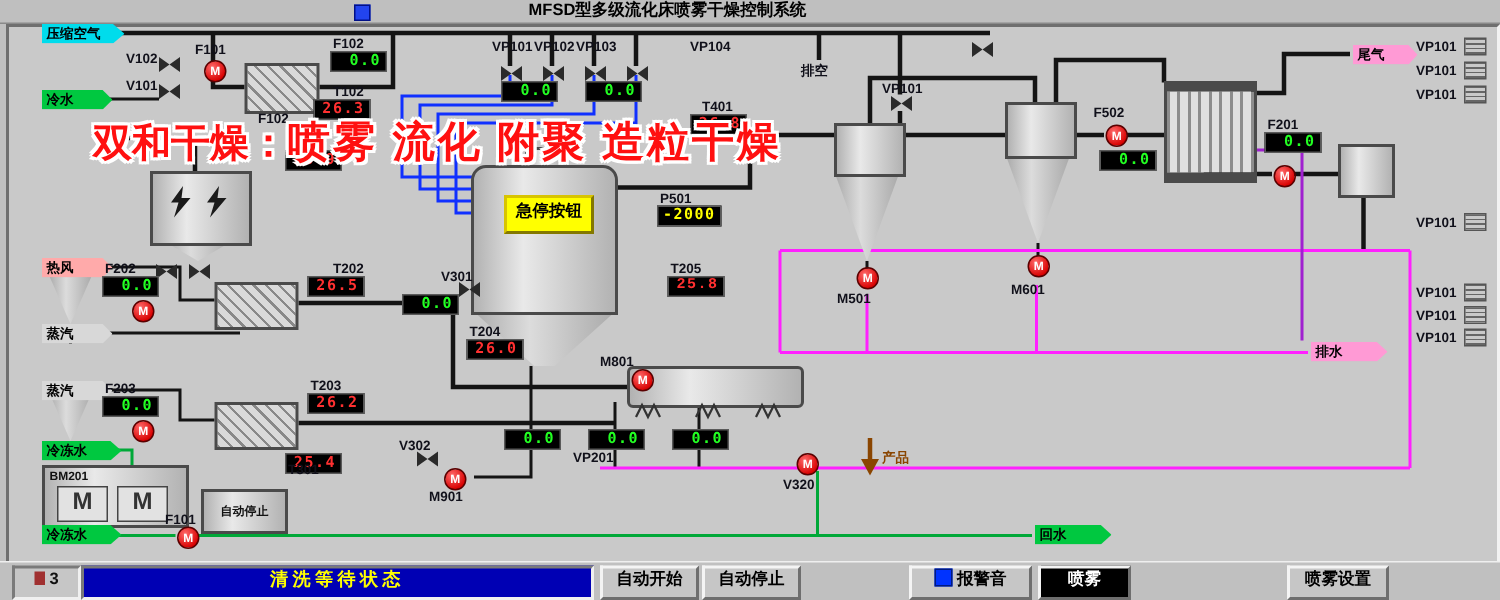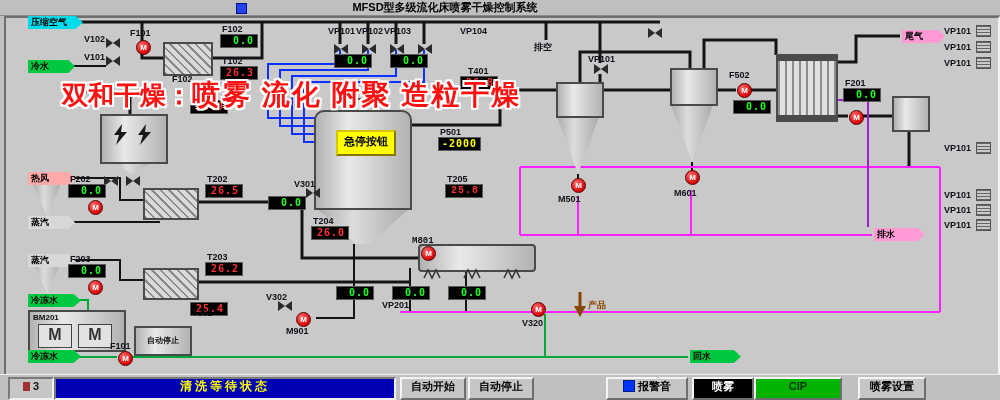--- a/index.html
+++ b/index.html
@@ -188,30 +188,30 @@
   <span class="bm-m" style="left:48px">M</span>
 </div>
 <div class="vessel" style="left:134px;top:326px;width:54px;height:26px">
   <span class="tank-lbl">自动停止</span>
 </div>
 
 <div id="overlay">
     <div class="lbl" style="left: 222px; top: 24px;">F102</div>
     <div class="disp" style="left: 220px; top: 34px; color: rgb(34, 255, 34);">0.0</div>
     <div class="lbl" style="left: 222px; top: 56px;">T102</div>
-    <div class="disp" style="left: 220px; top: 66px; color: rgb(255, 48, 48);">26.3</div>
+    <div class="disp" style="left: 209px; top: 66px; color: rgb(255, 48, 48);">26.3</div>
     <div class="disp" style="left: 334px; top: 54px; color: rgb(34, 255, 34);">0.0</div>
     <div class="disp" style="left: 390px; top: 54px; color: rgb(34, 255, 34);">0.0</div>
     <div class="lbl" style="left: 468px; top: 66px;">T401</div>
     <div class="disp" style="left: 460px; top: 76px; color: rgb(255, 48, 48);">26.8</div>
     <div class="lbl" style="left: 192px; top: 90px;">T201</div>
     <div class="disp" style="left: 190px; top: 100px; color: rgb(255, 48, 48);">25.9</div>
     <div class="lbl" style="left: 70px; top: 174px;">F202</div>
     <div class="disp" style="left: 68px; top: 184px; color: rgb(34, 255, 34);">0.0</div>
-    <div class="lbl" style="left: 207px; top: 174px;">T202</div>
+    <div class="lbl" style="left: 222px; top: 174px;">T202</div>
     <div class="disp" style="left: 205px; top: 184px; color: rgb(255, 48, 48);">26.5</div>
     <div class="disp" style="left: 268px; top: 196px; color: rgb(34, 255, 34);">0.0</div>
     <div class="lbl" style="left: 440px; top: 127px;">P501</div>
     <div class="disp" style="left: 438px; top: 137px; color: rgb(255, 255, 0);">-2000</div>
     <div class="lbl" style="left: 447px; top: 174px;">T205</div>
     <div class="disp" style="left: 445px; top: 184px; color: rgb(255, 48, 48); font-family: Liberation Mono, monospace;">25.8</div>
     <div class="lbl" style="left: 313px; top: 216px;">T204</div>
     <div class="disp" style="left: 311px; top: 226px; color: rgb(255, 48, 48);">26.0</div>
     <div class="lbl" style="left: 70px; top: 254px;">F203</div>
     <div class="disp" style="left: 68px; top: 264px; color: rgb(34, 255, 34);">0.0</div>
@@ -231,21 +231,21 @@
     <div class="lbl" style="left: 172px; top: 74px;">F102</div>
     <div class="lbl" style="left: 328px; top: 26px;">VP101</div>
     <div class="lbl" style="left: 356px; top: 26px;">VP102</div>
     <div class="lbl" style="left: 384px; top: 26px;">VP103</div>
     <div class="lbl" style="left: 412px; top: 26px; margin-left: 48px;">VP104</div>
     <div class="lbl" style="left: 534px; top: 42px;">排空</div>
     <div class="lbl" style="left: 588px; top: 54px;">VP101</div>
     <div class="lbl" style="left: 729px; top: 70px;">F502</div>
     <div class="lbl" style="left: 558px; top: 194px;">M501</div>
     <div class="lbl" style="left: 674px; top: 188px;">M601</div>
-    <div class="lbl" style="left: 412px; top: 236px; font-family: Liberation Mono, monospace;">M801</div>
+    <div class="lbl" style="left: 400px; top: 236px;">M801</div>
     <div class="lbl" style="left: 286px; top: 326px;">M901</div>
     <div class="lbl" style="left: 522px; top: 318px;">V320</div>
     <div class="lbl" style="left: 294px; top: 179px;">V301</div>
     <div class="lbl" style="left: 266px; top: 292px;">V302</div>
     <div class="lbl" style="left: 382px; top: 300px;">VP201</div>
     <div class="lbl" style="left: 588px; top: 300px; color: rgb(138, 69, 0);">产品</div>
     <div class="lbl" style="left: 110px; top: 341px;">F101</div>
     <div class="pump" style="left: 136px; top: 40px;">M</div>
     <div class="pump" style="left: 88px; top: 200px;">M</div>
     <div class="pump" style="left: 88px; top: 280px;">M</div>
@@ -302,15 +302,14 @@
 <div class="bottombar"></div>
 <div class="counter">
   <span class="cnt-ic"></span><span>3</span>
 </div>
 <div class="status">清洗等待状态</div>
 <div id="button-row">
     <div class="btn" style="left: 400px; width: 62px;"><span>自动开始</span></div>
     <div class="btn" style="left: 468px; width: 62px;"><span>自动停止</span></div>
     <div class="btn" style="left: 606px; width: 78px;"><span class="alarm-ic"></span><span>报警音</span></div>
     <div class="btn spray" style="left: 692px; width: 58px;"><span>喷雾</span></div>
-    <div class="btn cip" style="left: 754px; width: 84px;"><span>CIP</span></div>
     <div class="btn" style="left: 858px; width: 64px;"><span>喷雾设置</span></div>
   </div>
 
 </body></html>

